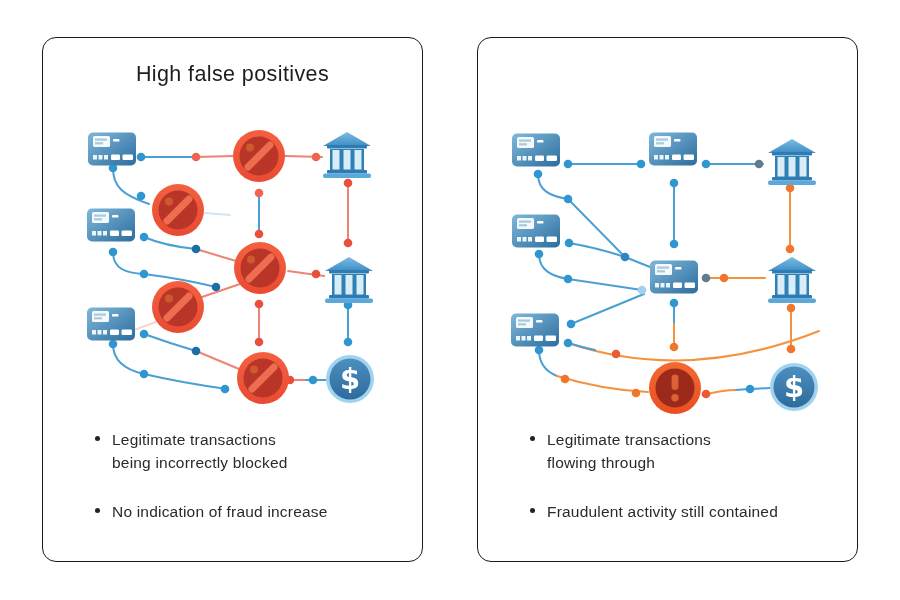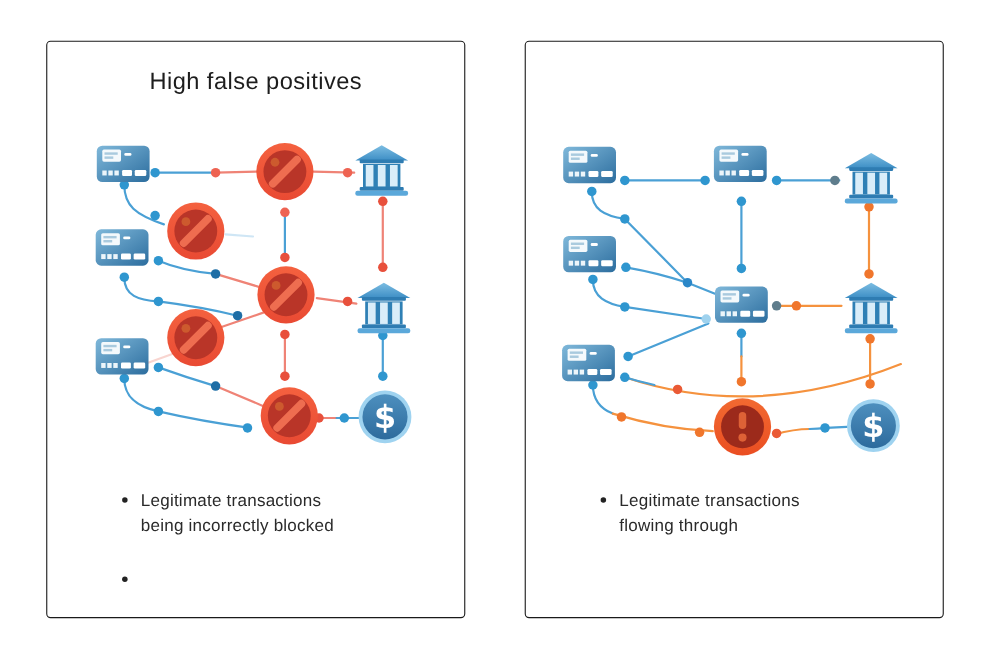--- a/index.html
+++ b/index.html
@@ -1,25 +1,25 @@
 <!DOCTYPE html>
 <html><head>
 <meta charset="utf-8">
 <style>
   html,body{margin:0;padding:0;background:#ffffff;}
   .canvas{position:relative;width:900px;height:600px;background:#ffffff;overflow:hidden;
           font-family:"Liberation Sans", sans-serif;}
   .panel{position:absolute;top:37px;width:381px;height:525px;background:#ffffff;
-         border:1.7px solid #1a1a1a;border-radius:4px;box-sizing:border-box;}
+         border:1.7px solid #1a1a1a;border-radius:14px;box-sizing:border-box;}
   .panel.left{left:42px;}
   .panel.right{left:477px;}
   .panel h2{margin:24px 0 0 0;text-align:center;font-size:21.5px;font-weight:500;
             letter-spacing:.4px;color:#1d1d1d;}
   .diagram{position:absolute;left:0;top:0;width:381px;height:525px;pointer-events:none;}
-  .bullets{position:absolute;left:52px;top:390px;right:16px;list-style:none;margin:16px;padding:0;}
+  .bullets{position:absolute;left:52px;top:390px;right:16px;list-style:none;margin:0;padding:0;}
   .bullets li{display:flex;gap:12px;margin-bottom:25px;}
   .bdot{flex:0 0 auto;width:5px;height:5px;border-radius:50%;background:#222;margin-top:8px;}
   .btext{font-size:15.5px;line-height:1.5;color:#2a2a2a;letter-spacing:.2px;white-space:pre-line;}
   .defs-holder{position:absolute;width:0;height:0;overflow:hidden;}
 </style>
 </head>
 <body>
 
 <div class="canvas">
 
@@ -156,20 +156,21 @@
         <use href="#icon-dollar" x="307" y="341"></use>
       </svg>
     <ul class="bullets">
       <li>
         <span class="bdot"></span>
         <span class="btext">Legitimate transactions
 being incorrectly blocked</span>
       </li>
       <li>
         <span class="bdot"></span>
+        <span class="btext">No indication of fraud increase</span>
       </li>
     </ul>
   </section>
 
   <section class="panel right">
     <svg class="diagram" viewBox="0 0 381 525">
         <path d="M90,126 L163,126" stroke="#4aa0d5" stroke-width="2" fill="none" stroke-linecap="round" opacity="1"></path>
         <path d="M228,126 L285,126" stroke="#4aa0d5" stroke-width="2" fill="none" stroke-linecap="round" opacity="1"></path>
         <path d="M60,136 C60,152 71,158 90,161" stroke="#4aa0d5" stroke-width="2" fill="none" stroke-linecap="round" opacity="1"></path>
         <path d="M90,161 L147,219" stroke="#4aa0d5" stroke-width="2" fill="none" stroke-linecap="round" opacity="1"></path>
@@ -228,16 +229,20 @@
         <use href="#icon-bank" x="314" y="240"></use>
         <use href="#icon-warning" x="197" y="350"></use>
         <use href="#icon-dollar" x="316" y="349"></use>
       </svg>
     <ul class="bullets">
       <li>
         <span class="bdot"></span>
         <span class="btext">Legitimate transactions
 flowing through</span>
       </li>
+      <li>
+        <span class="bdot"></span>
+        <span class="btext">Fraudulent activity still contained</span>
+      </li>
     </ul>
   </section>
 
 </div>
 
 </body></html>

